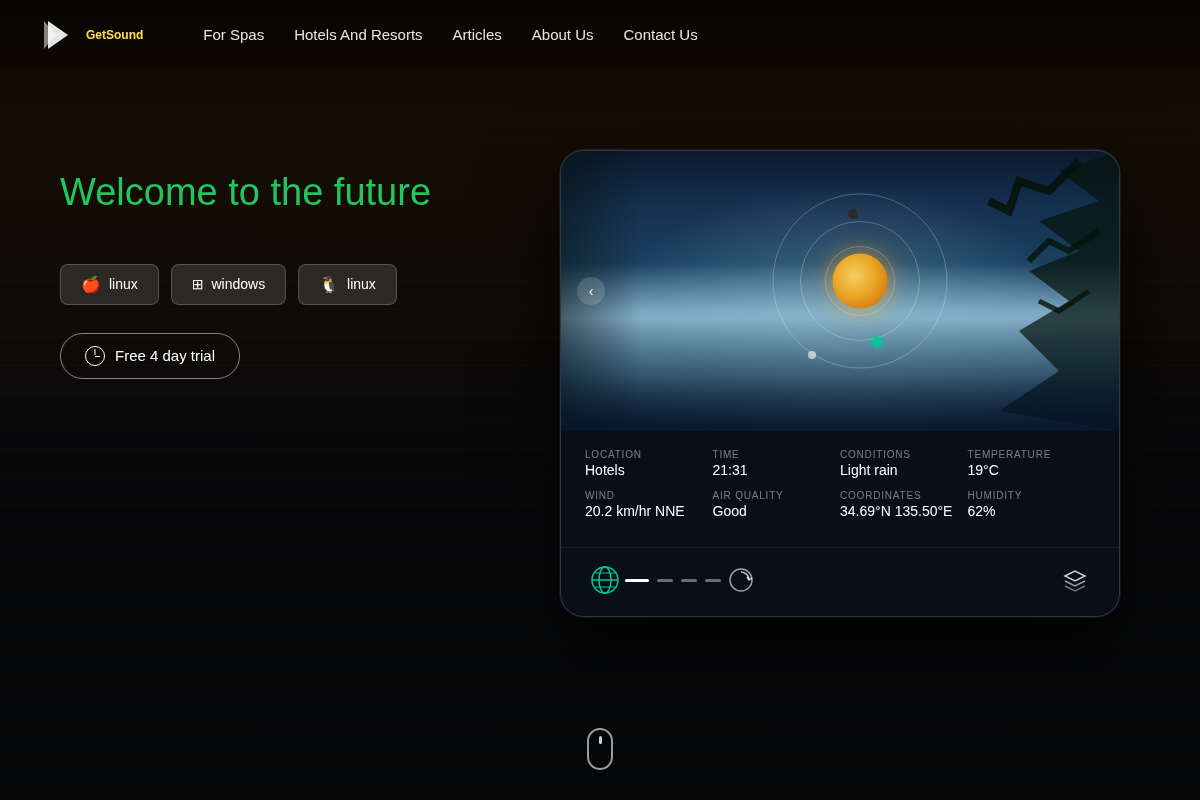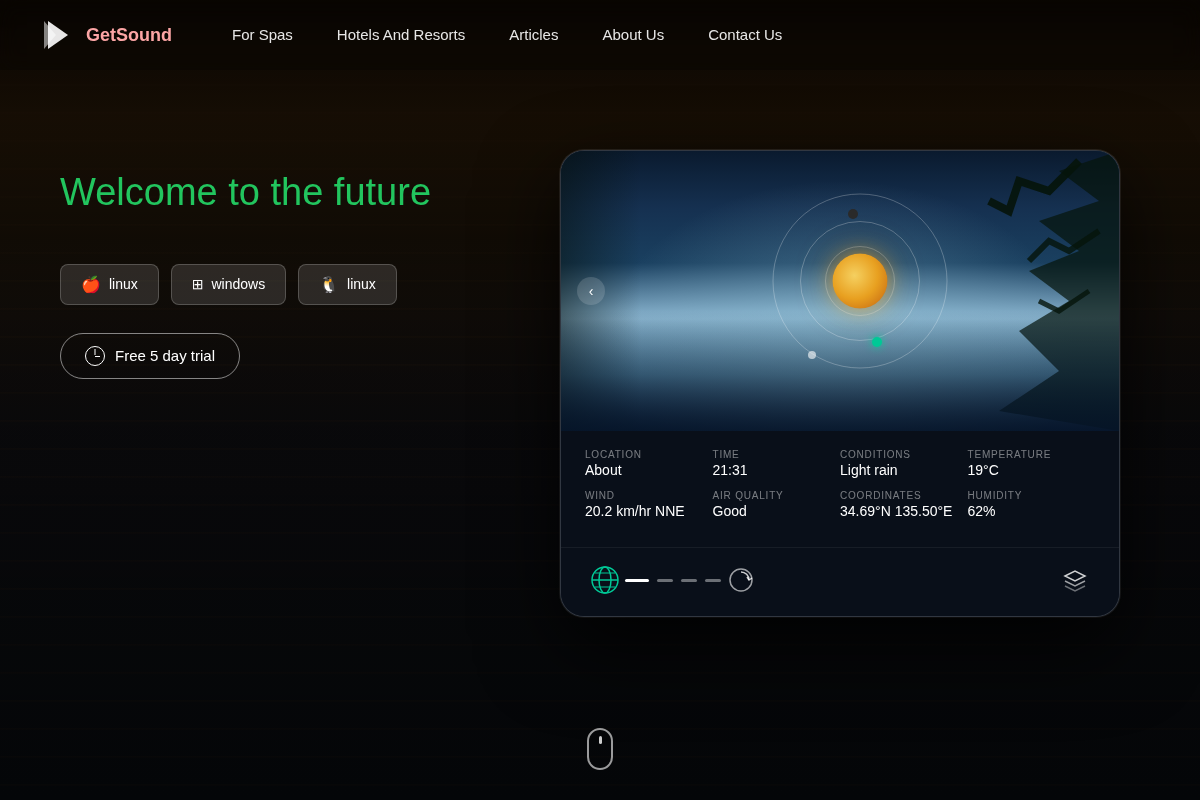--- a/index.html
+++ b/index.html
@@ -75,28 +75,28 @@
       text-decoration: none;
       color: white;
     }
 
     .logo-icon {
       width: 36px;
       height: 36px;
     }
 
     .logo-text {
-      font-size: 18px;
+      font-size: 12px;
       font-weight: 600;
-      color: #fca5a5;
+      color: #fde047;
     }
 
     .nav-links {
       display: flex;
-      gap: 44px;
+      gap: 30px;
       list-style: none;
     }
 
     .nav-links a {
       color: rgba(255,255,255,0.9);
       text-decoration: none;
       font-size: 15px;
       font-weight: 400;
       transition: color 0.2s;
     }
@@ -527,21 +527,21 @@
         <span>windows</span>
       </button>
       <button class="os-btn">
         <span class="os-icon">🐧</span>
         <span>linux</span>
       </button>
     </div>
 
     <button class="trial-btn">
       <div class="clock-icon"></div>
-      <span>Free 5 day trial</span>
+      <span>Free 4 day trial</span>
     </button>
   </div>
 
   <div class="right-section">
     <div class="app-card">
 
       <div class="card-image">
         <div class="winter-scene"></div>
 
         <div class="left-tree"></div>
@@ -563,21 +563,21 @@
           <div class="planet-dot planet-1"></div>
           <div class="planet-dot planet-2"></div>
           <div class="planet-dot planet-3"></div>
         </div>
       </div>
 
       <div class="card-data">
         <div class="data-row">
           <div class="data-cell">
             <div class="data-label">LOCATION</div>
-            <div class="data-value">About</div>
+            <div class="data-value">Hotels</div>
           </div>
           <div class="data-cell">
             <div class="data-label">TIME</div>
             <div class="data-value">21:31</div>
           </div>
           <div class="data-cell">
             <div class="data-label">CONDITIONS</div>
             <div class="data-value">Light rain</div>
           </div>
           <div class="data-cell">

